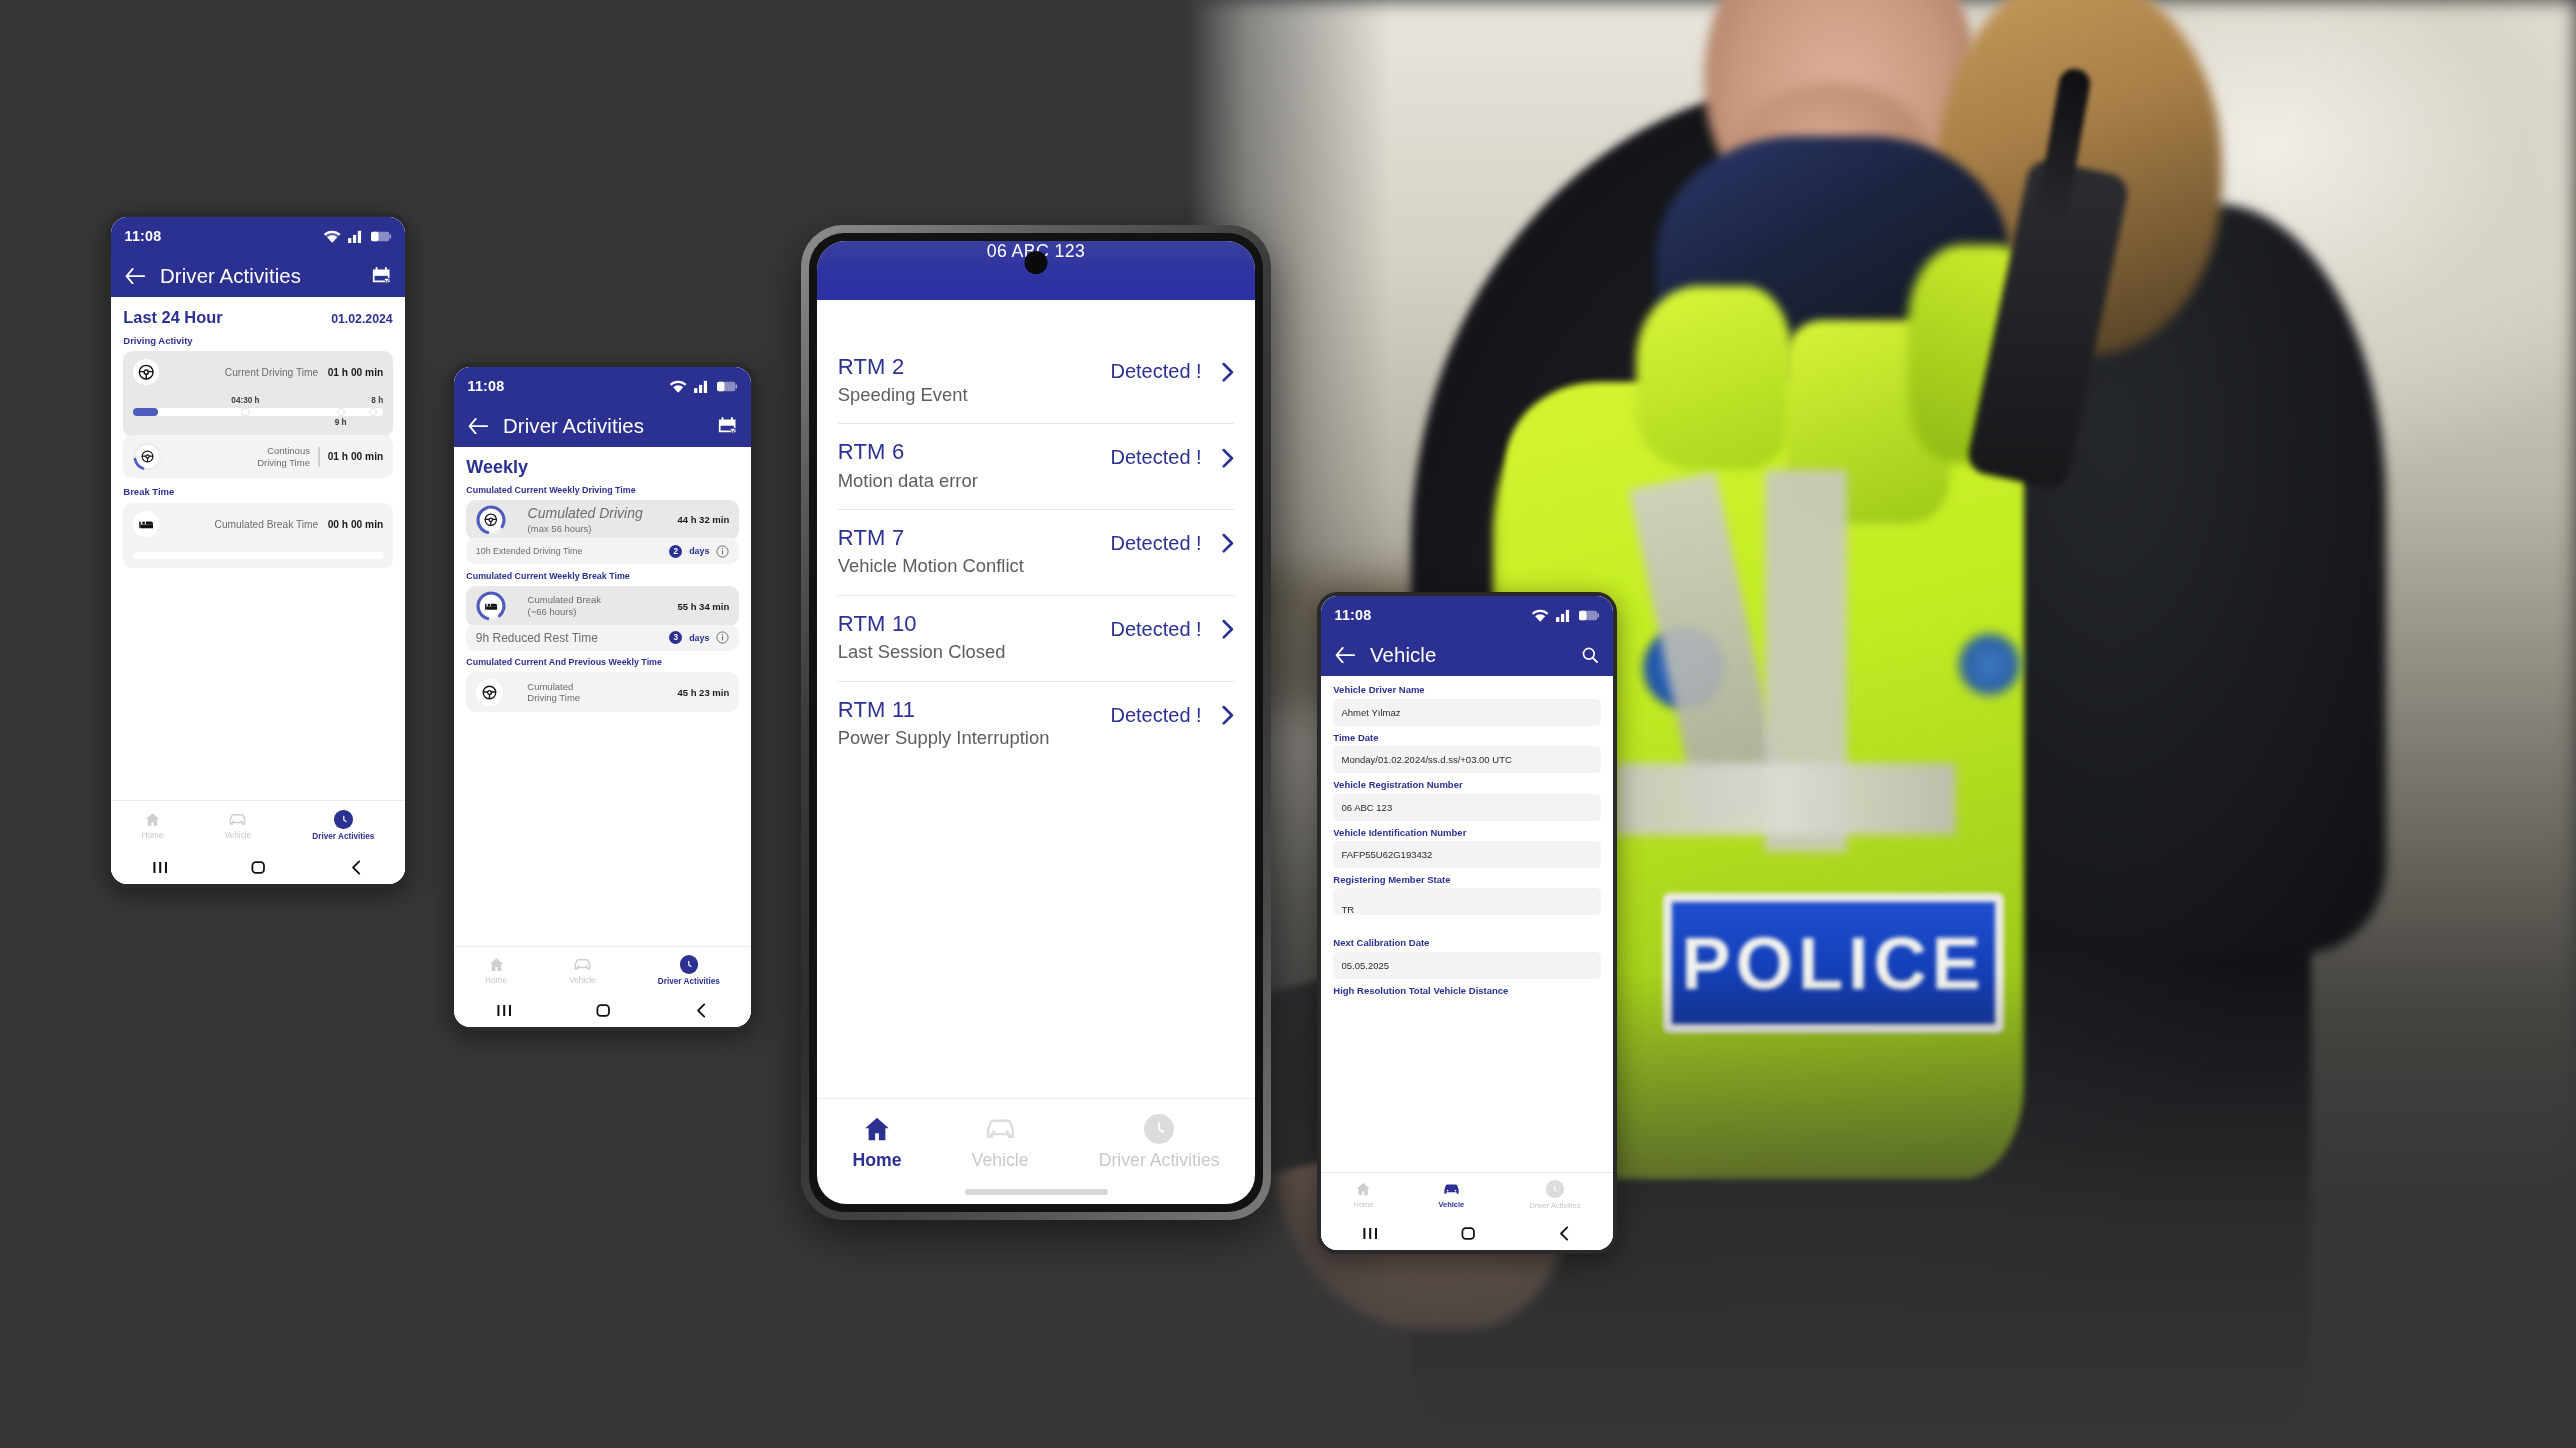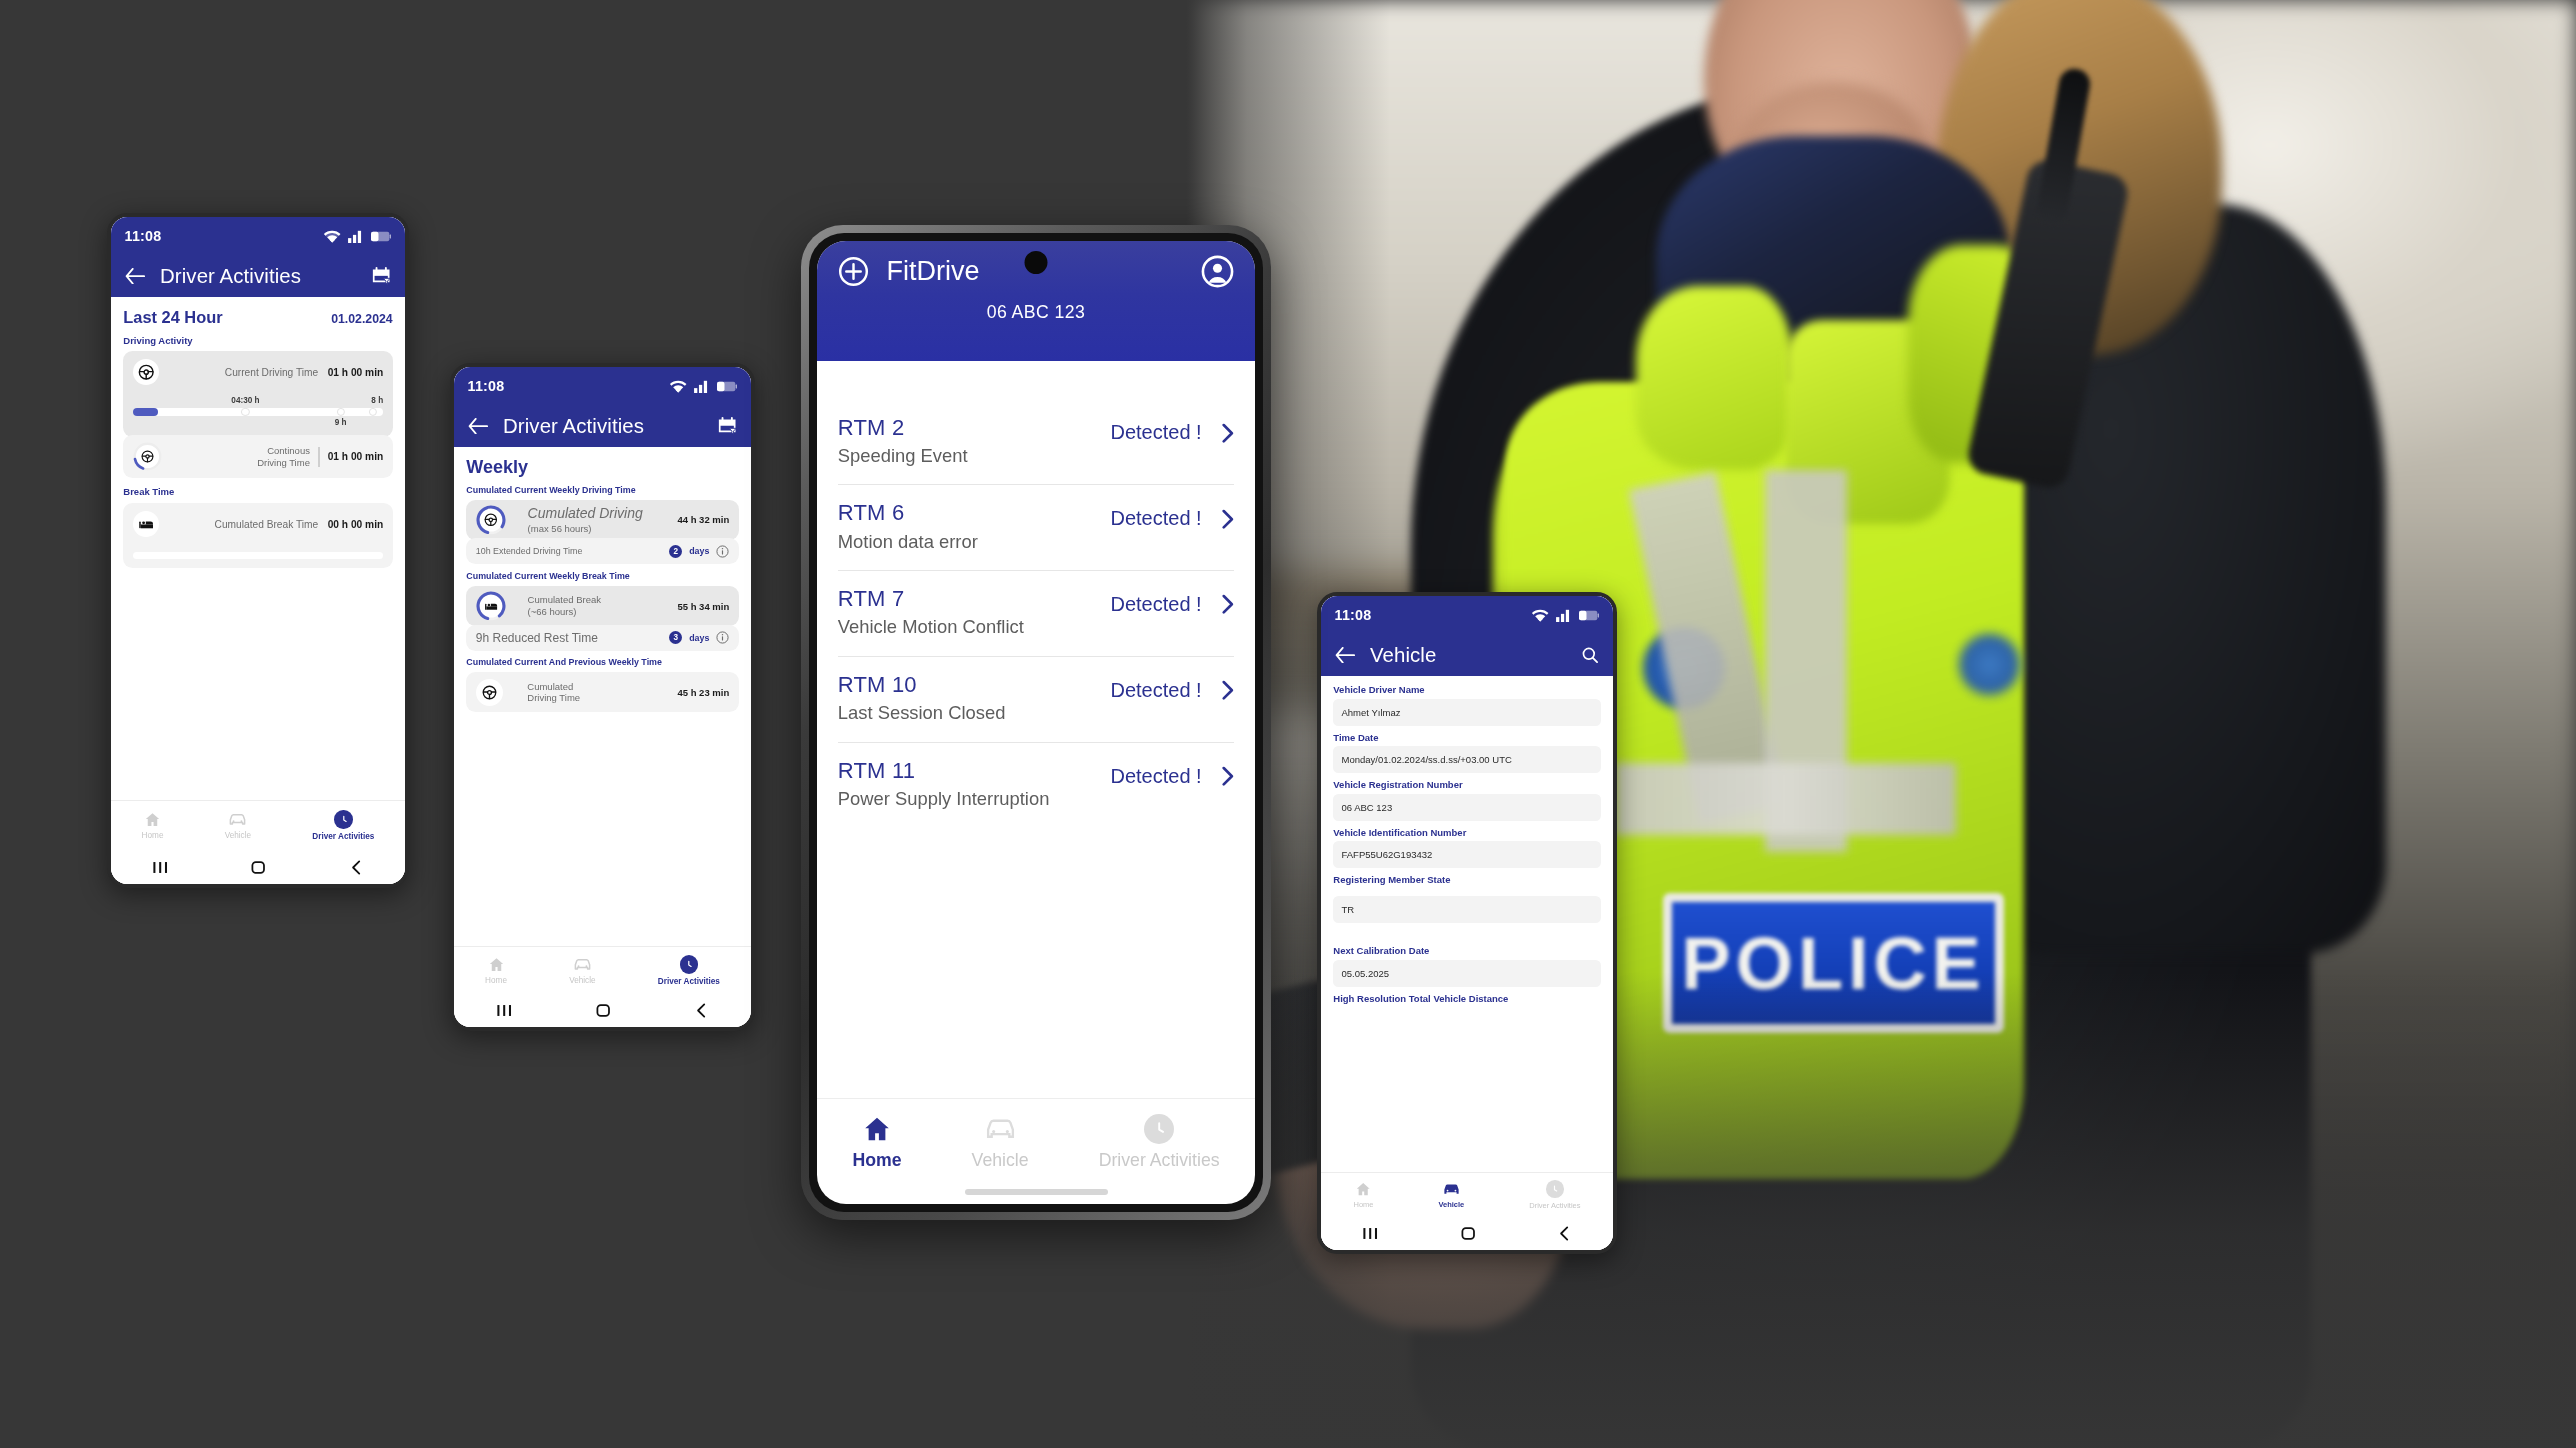--- a/index.html
+++ b/index.html
@@ -706,21 +706,21 @@
         </div>
       </div>
       <div style="margin-top:6.1px;">
         <div class="fld-label" style="font-size:9.5px;">Vehicle Identification Number</div>
         <div class="fld-box" style="margin-top:3.4px; height:27px; padding:0 8.2px; font-size:9.5px;">
           <span>FAFP55U62G193432</span>
         </div>
       </div>
       <div style="margin-top:6.1px;">
         <div class="fld-label" style="font-size:9.5px;">Registering Member State</div>
-        <div class="fld-box" style="margin-top:11px; height:27px; padding:0 8.2px; font-size:9.5px;">
+        <div class="fld-box" style="margin-top:3px; height:27px; padding:0 8.2px; font-size:9.5px;align-items:flex-end;">
           <span>TR</span>
         </div>
       </div>
       <div style="margin-top:22px;">
         <div class="fld-label" style="font-size:9.5px;">Next Calibration Date</div>
         <div class="fld-box" style="margin-top:3.4px; height:27px; padding:0 8.2px; font-size:9.5px;">
           <span>05.05.2025</span>
         </div>
       </div>
       <div class="fld-label" style="font-size:9.5px; margin-top:6.1px;">High Resolution Total Vehicle Distance</div>
@@ -767,33 +767,20 @@
   </div>
 </div>
 
 <div id="phone3" style="left:801px; top:225px; width:470px; height:995px;">
   <div class="inner">
     <div class="screen3">
 
       <div class="c-header" style="padding-bottom:0;">
         <div class="punchhole" style="top:9.5px; width:23px; height:23px;"></div>
 
-        <div class="c-appbar" style="height:61px;">
-          <svg width="31" height="31" viewBox="0 0 24 24">
-              <circle cx="12" cy="12" r="10.3" fill="none" stroke="#fff" stroke-width="1.9"></circle>
-              <path d="M12 6.4v11.2M6.4 12h11.2" stroke="#fff" stroke-width="1.9" stroke-linecap="round"></path>
-            </svg>
-          <span class="ttl">FitDrive</span>
-          <span style="flex:1;"></span>
-          <svg width="33" height="33" viewBox="0 0 24 24">
-              <circle cx="12" cy="12" r="10.6" fill="none" stroke="#fff" stroke-width="1.9"></circle>
-              <circle cx="12" cy="9.6" r="3.3" fill="#fff"></circle>
-              <path d="M5.5 20.2a7.1 7.1 0 0 1 13 0z" fill="#fff"></path>
-            </svg>
-        </div>
 
         <div class="c-plate" style="padding-bottom:38px;">06 ABC 123</div>
       </div>
 
       <div class="tabbar" style="top:165px; width:334px; height:68px;">
         <div class="tab active">Violation</div>
         <div class="tab inactive">General Data</div>
       </div>
 
       <div class="content" style="padding-top:41px;">

